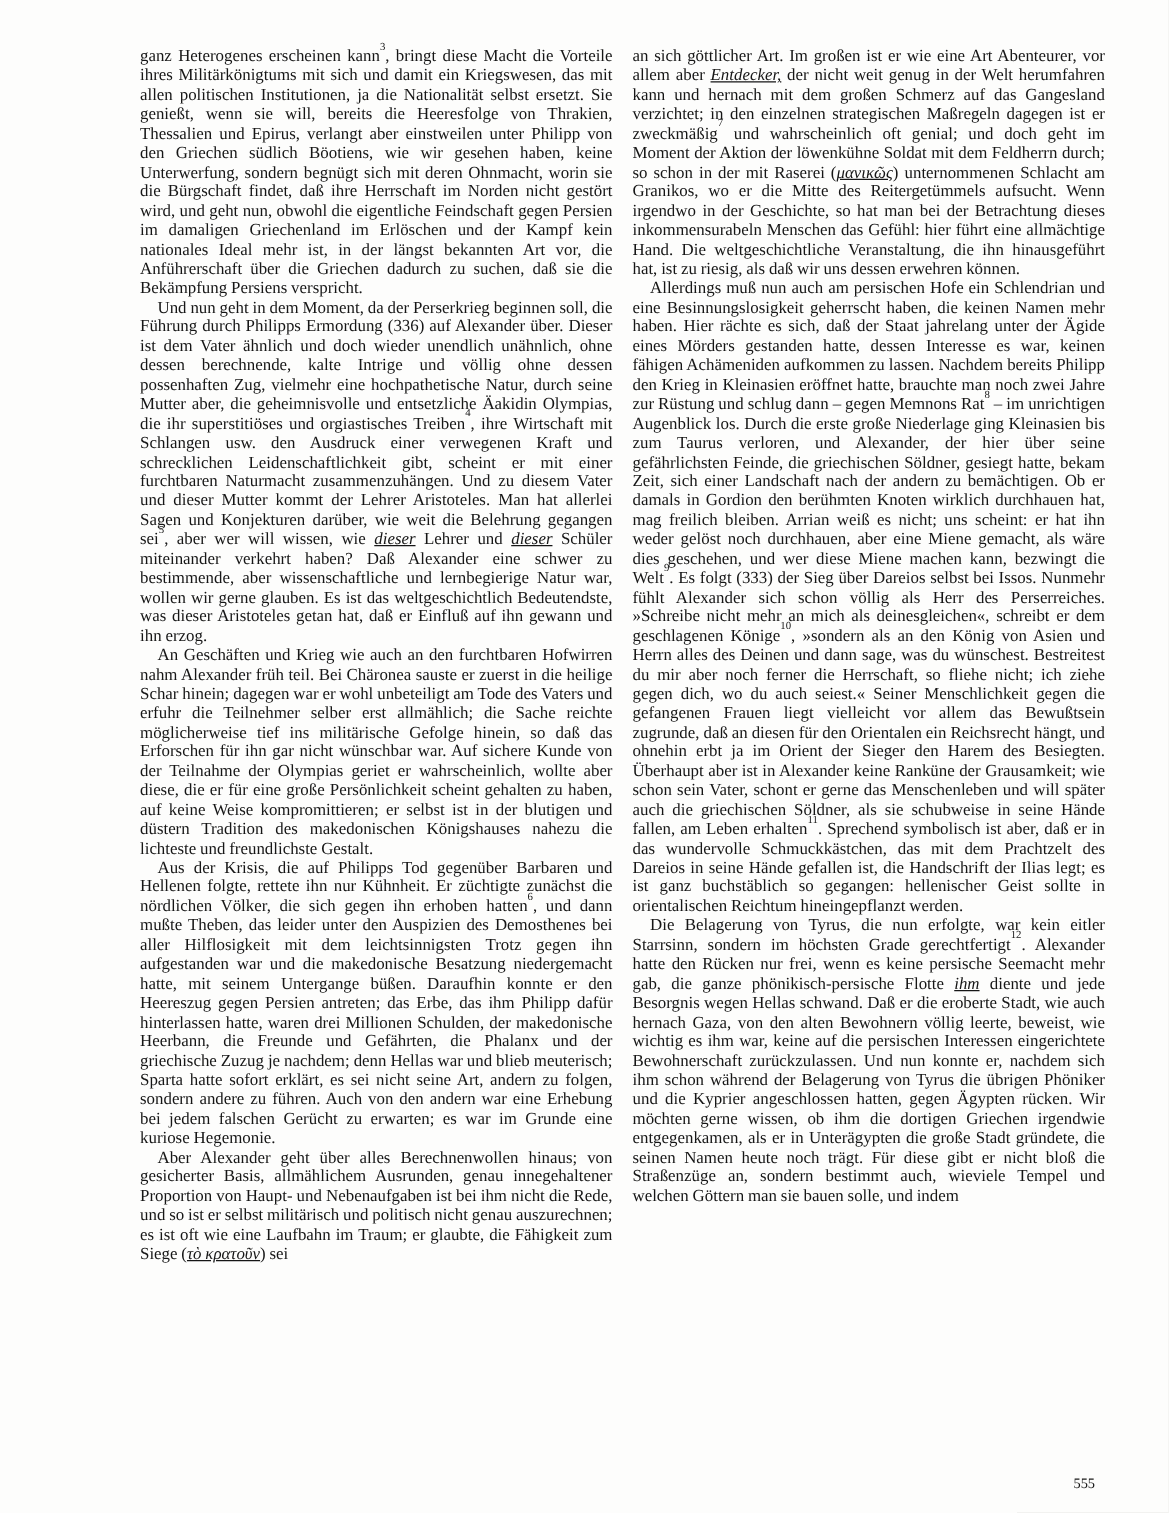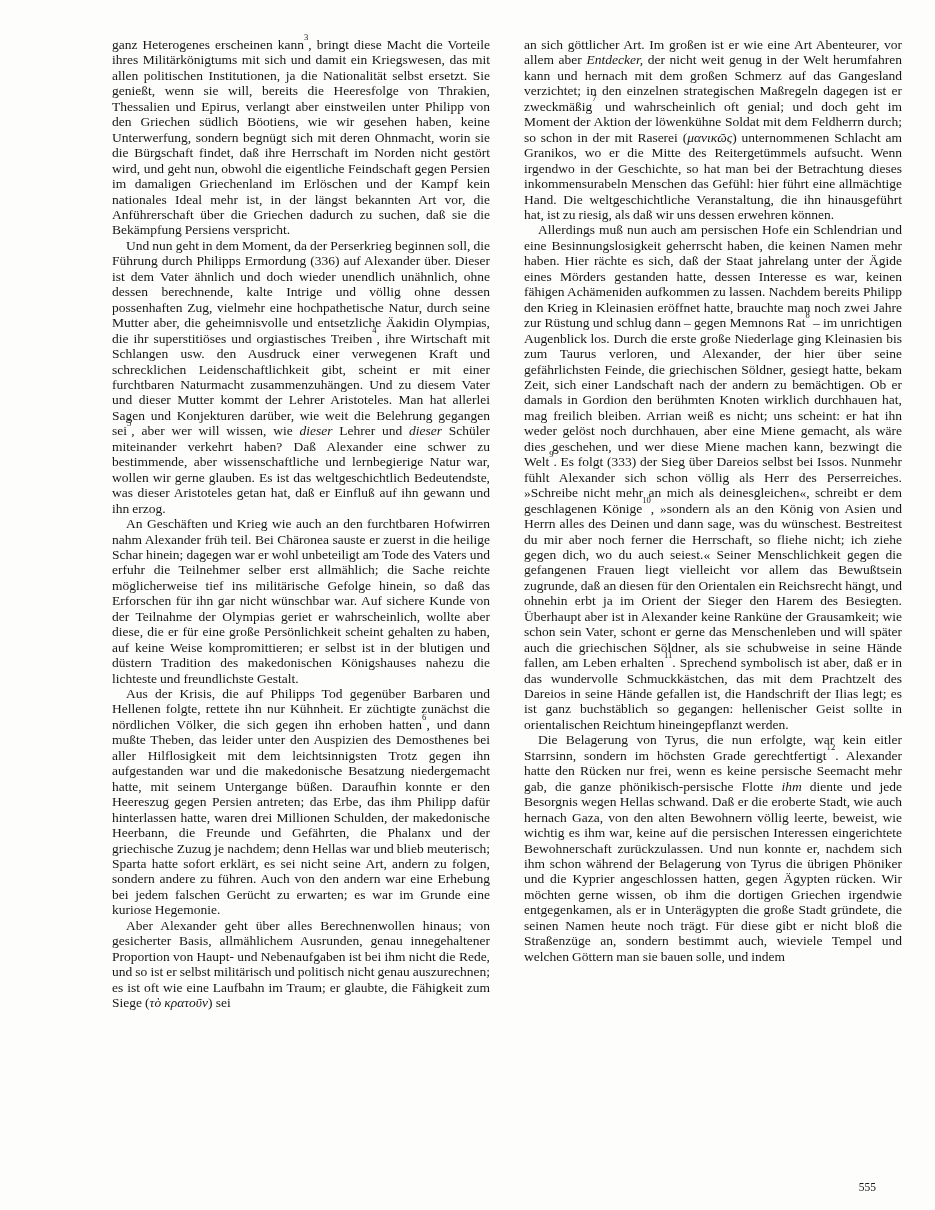--- a/index.html
+++ b/index.html
@@ -3,30 +3,30 @@
 <meta charset="utf-8">
 <style>
   html,body{margin:0;padding:0;background:#e9e9e7;}
   body{width:935px;height:1210px;}
   .page{
     position:relative;width:935px;height:1210px;box-sizing:border-box;
     padding:37px 40px 0 112px;overflow:hidden;
     background:#fdfdfc;color:#161616;
     font-family:"Liberation Serif","DejaVu Serif",serif;
   }
-  .text-columns{display:flex;gap:34px;}
+  .text-columns{display:flex;gap:16px;}
   .column{
     flex:0 0 378px;width:378px;
     font-size:13.5px;line-height:15.45px;text-align:justify;
     hyphens:auto;-webkit-hyphens:auto;word-spacing:-0.3px;
   }
   p.para{margin:0;padding:0;}
   p.indent{text-indent:14px;}
   sup.fnref{font-size:64%;line-height:0;position:relative;top:-0.45em;}
-  i{font-style:italic;}
+  i{font-style:italic;text-decoration:underline;}
   .page-number{
     position:absolute;right:59px;bottom:17px;
     font-size:11.5px;color:#161616;
   }
 </style>
 </head>
 <body>
 
 <div class="page">
   <div class="text-columns">

